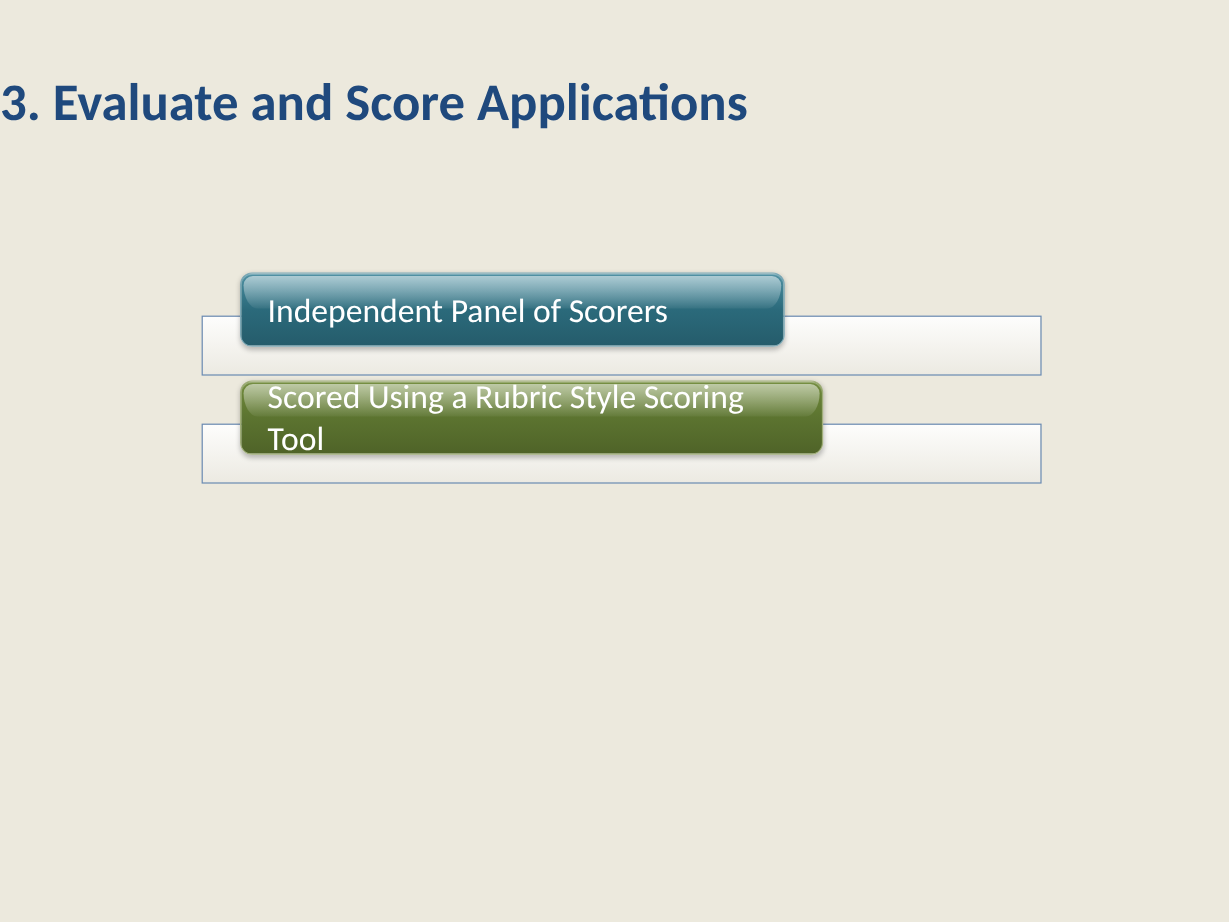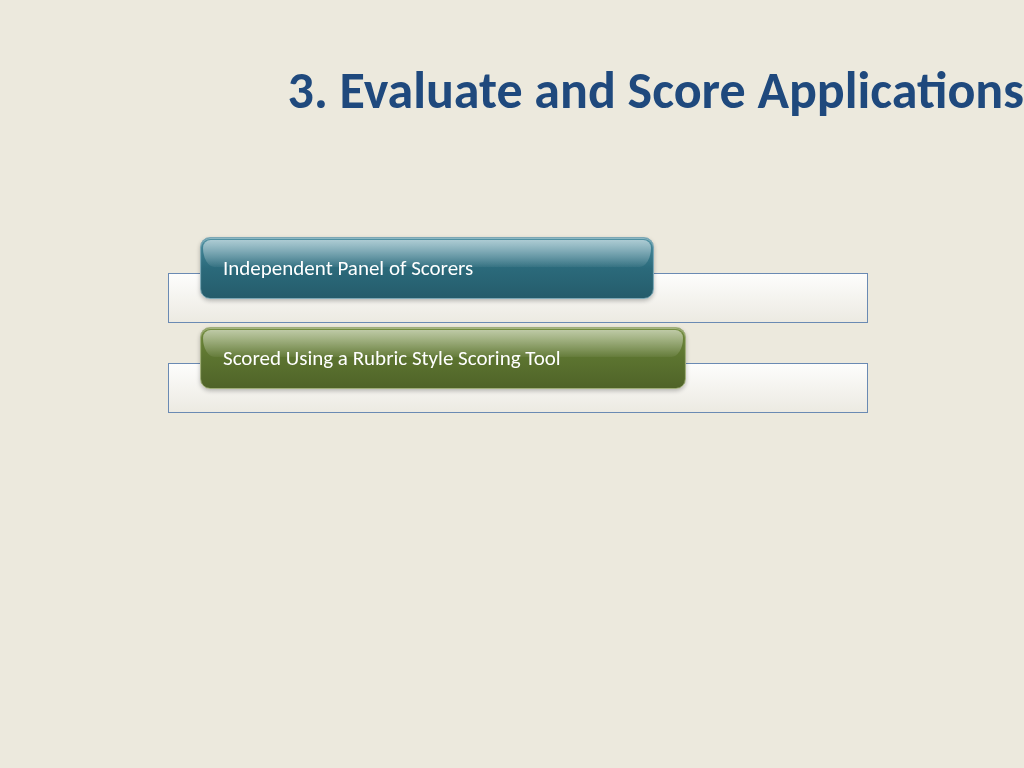--- a/index.html
+++ b/index.html
@@ -9,23 +9,23 @@
     }
     body {
       width: 1024px;
       height: 768px;
       background: #ece9dd;
       font-family: Calibri, "Segoe UI", Arial, sans-serif;
       overflow: hidden;
     }
     .slide-title {
       color: #1f497d;
-      font-size: 52px;
+      font-size: 44px;
       font-weight: bold;
-      text-align: right;
+      text-align: left;
       padding-top: 58px;
     }
     .content-area {
       position: relative;
       margin-top: 115px;
       margin-left: 168px;
       width: 700px;
     }
     .bar-group {
       position: relative;
@@ -42,21 +42,21 @@
     }
     .front-box {
       position: absolute;
       left: 32px;
       top: 0;
       height: 62px;
       border-radius: 10px;
       display: flex;
       align-items: center;
       padding: 0 22px;
-      font-size: 21px;
+      font-size: 28px;
       color: #ffffff;
       font-weight: 400;
       border: 1px solid rgba(255,255,255,0.4);
       box-shadow: 0 2px 4px rgba(0,0,0,0.25), inset 0 1px 1px rgba(255,255,255,0.4);
     }
     .front-box::before {
       content: "";
       position: absolute;
       left: 2px;
       right: 2px;

